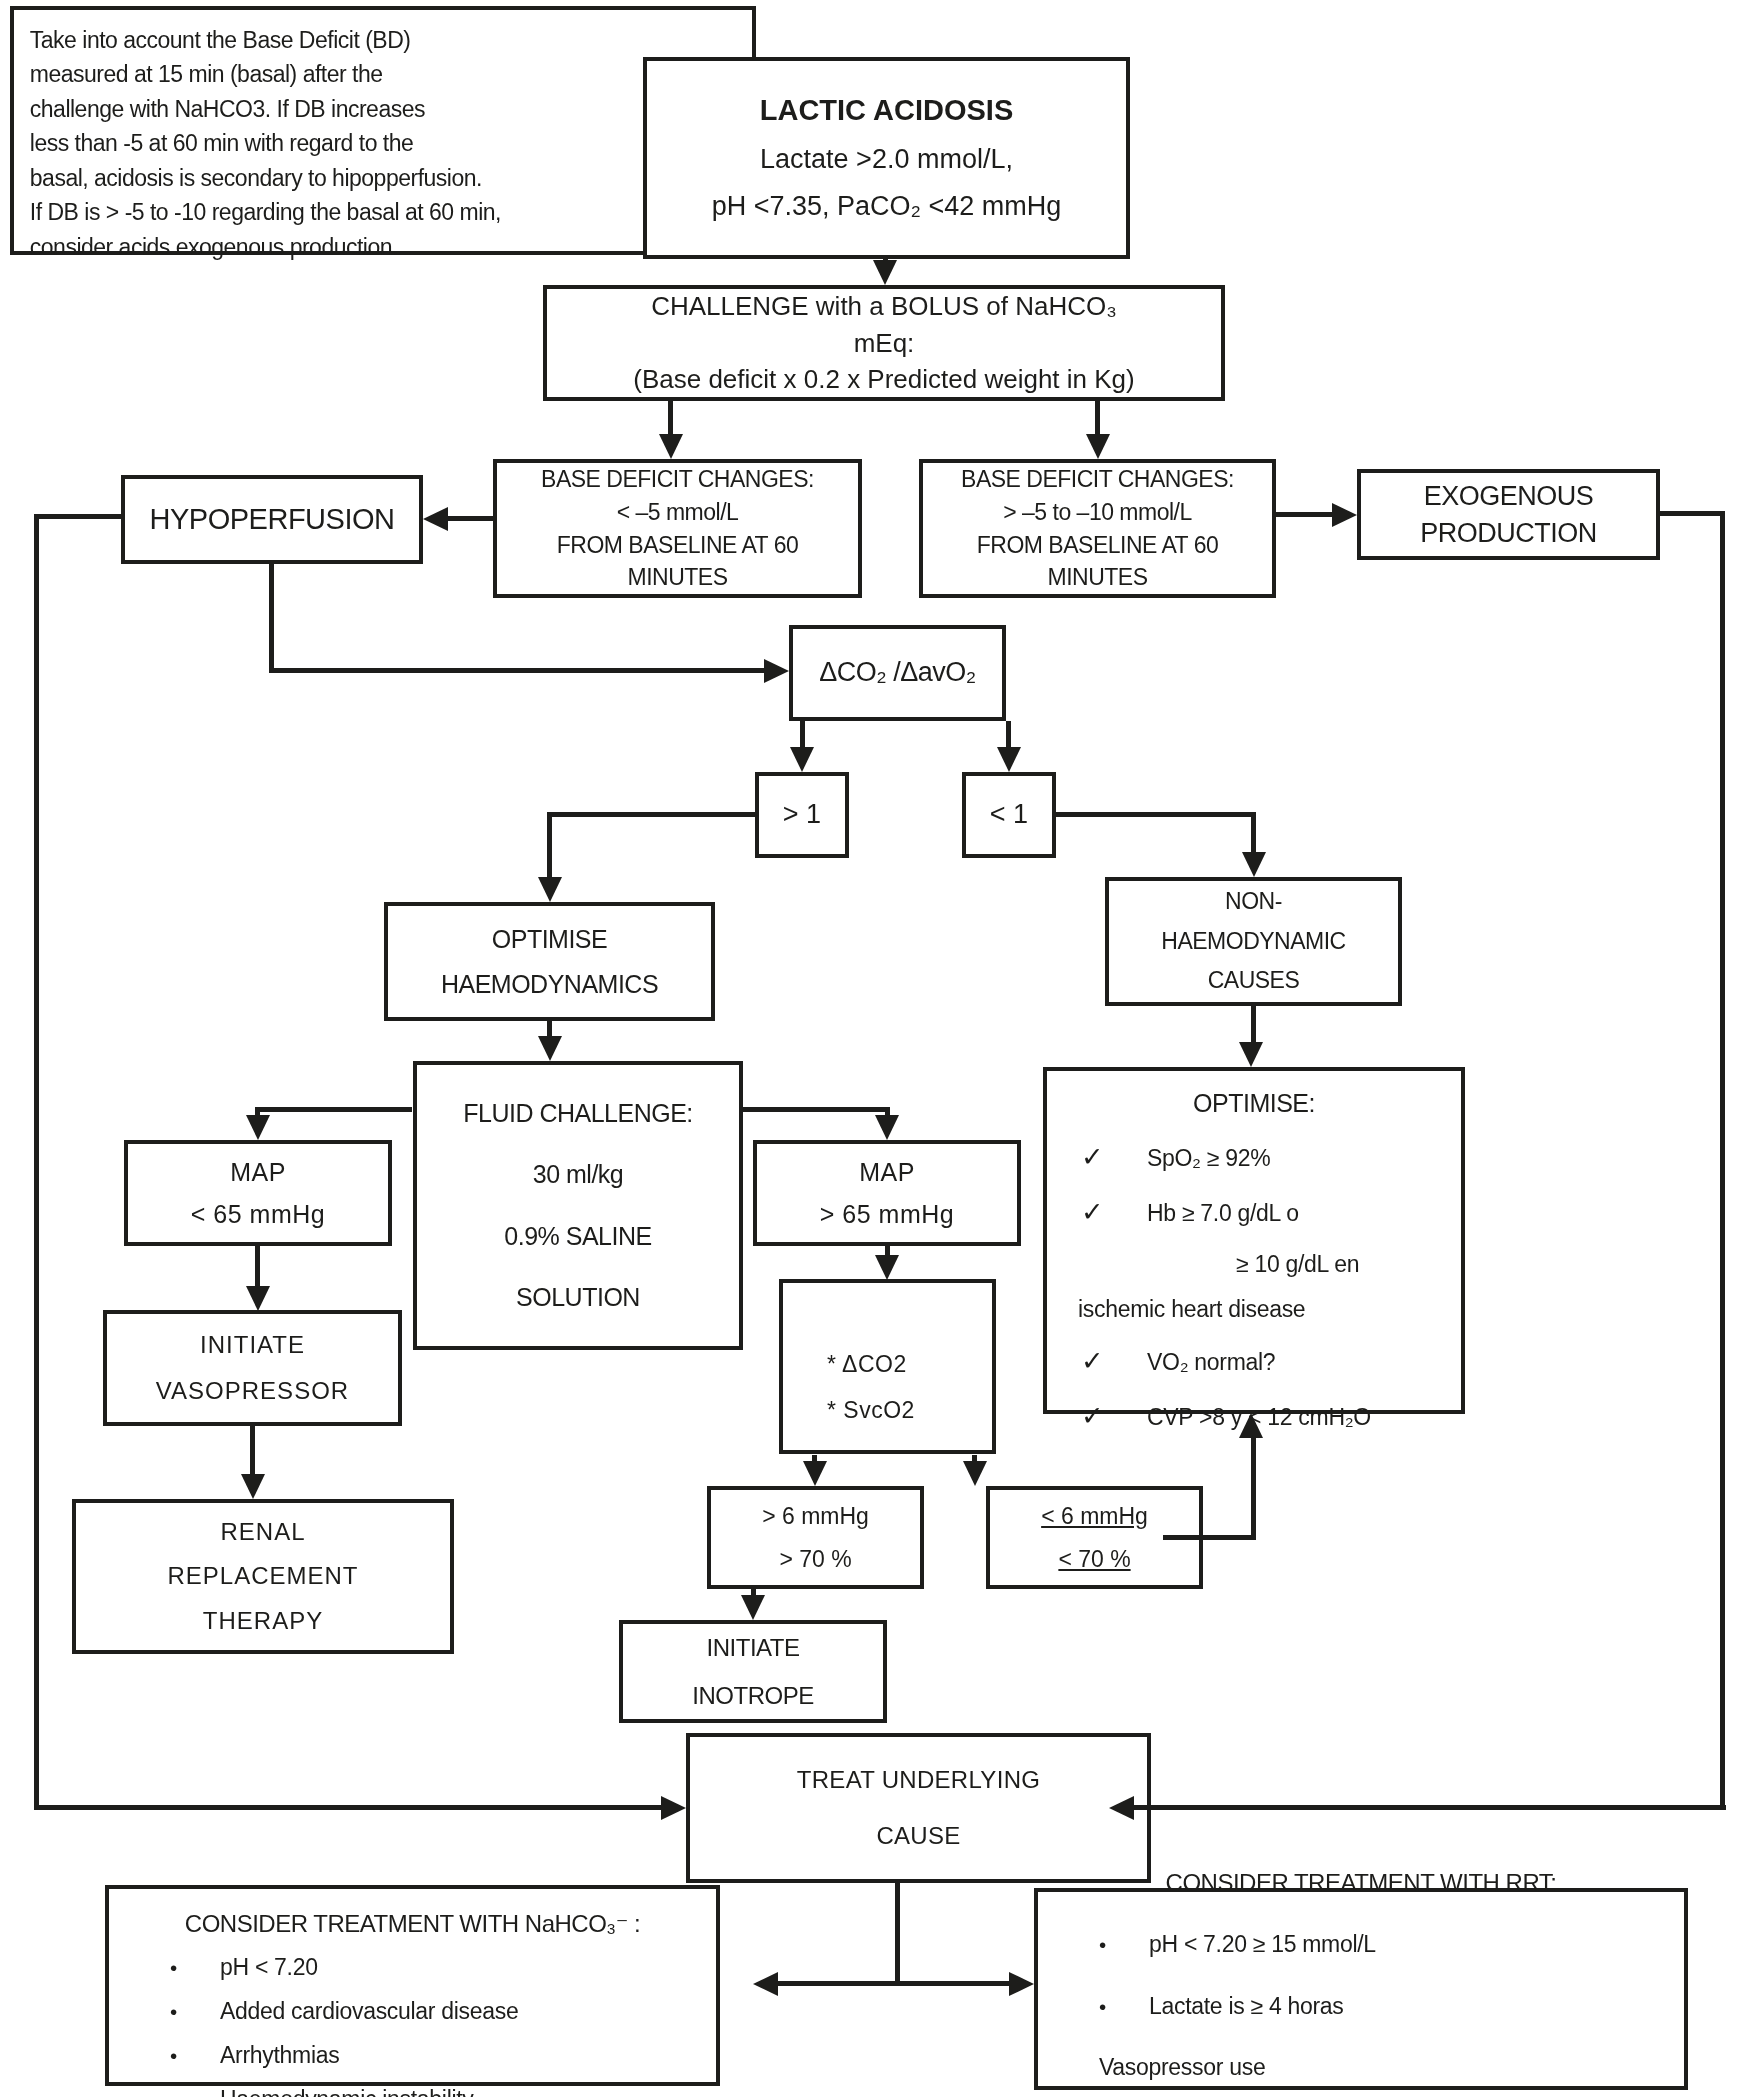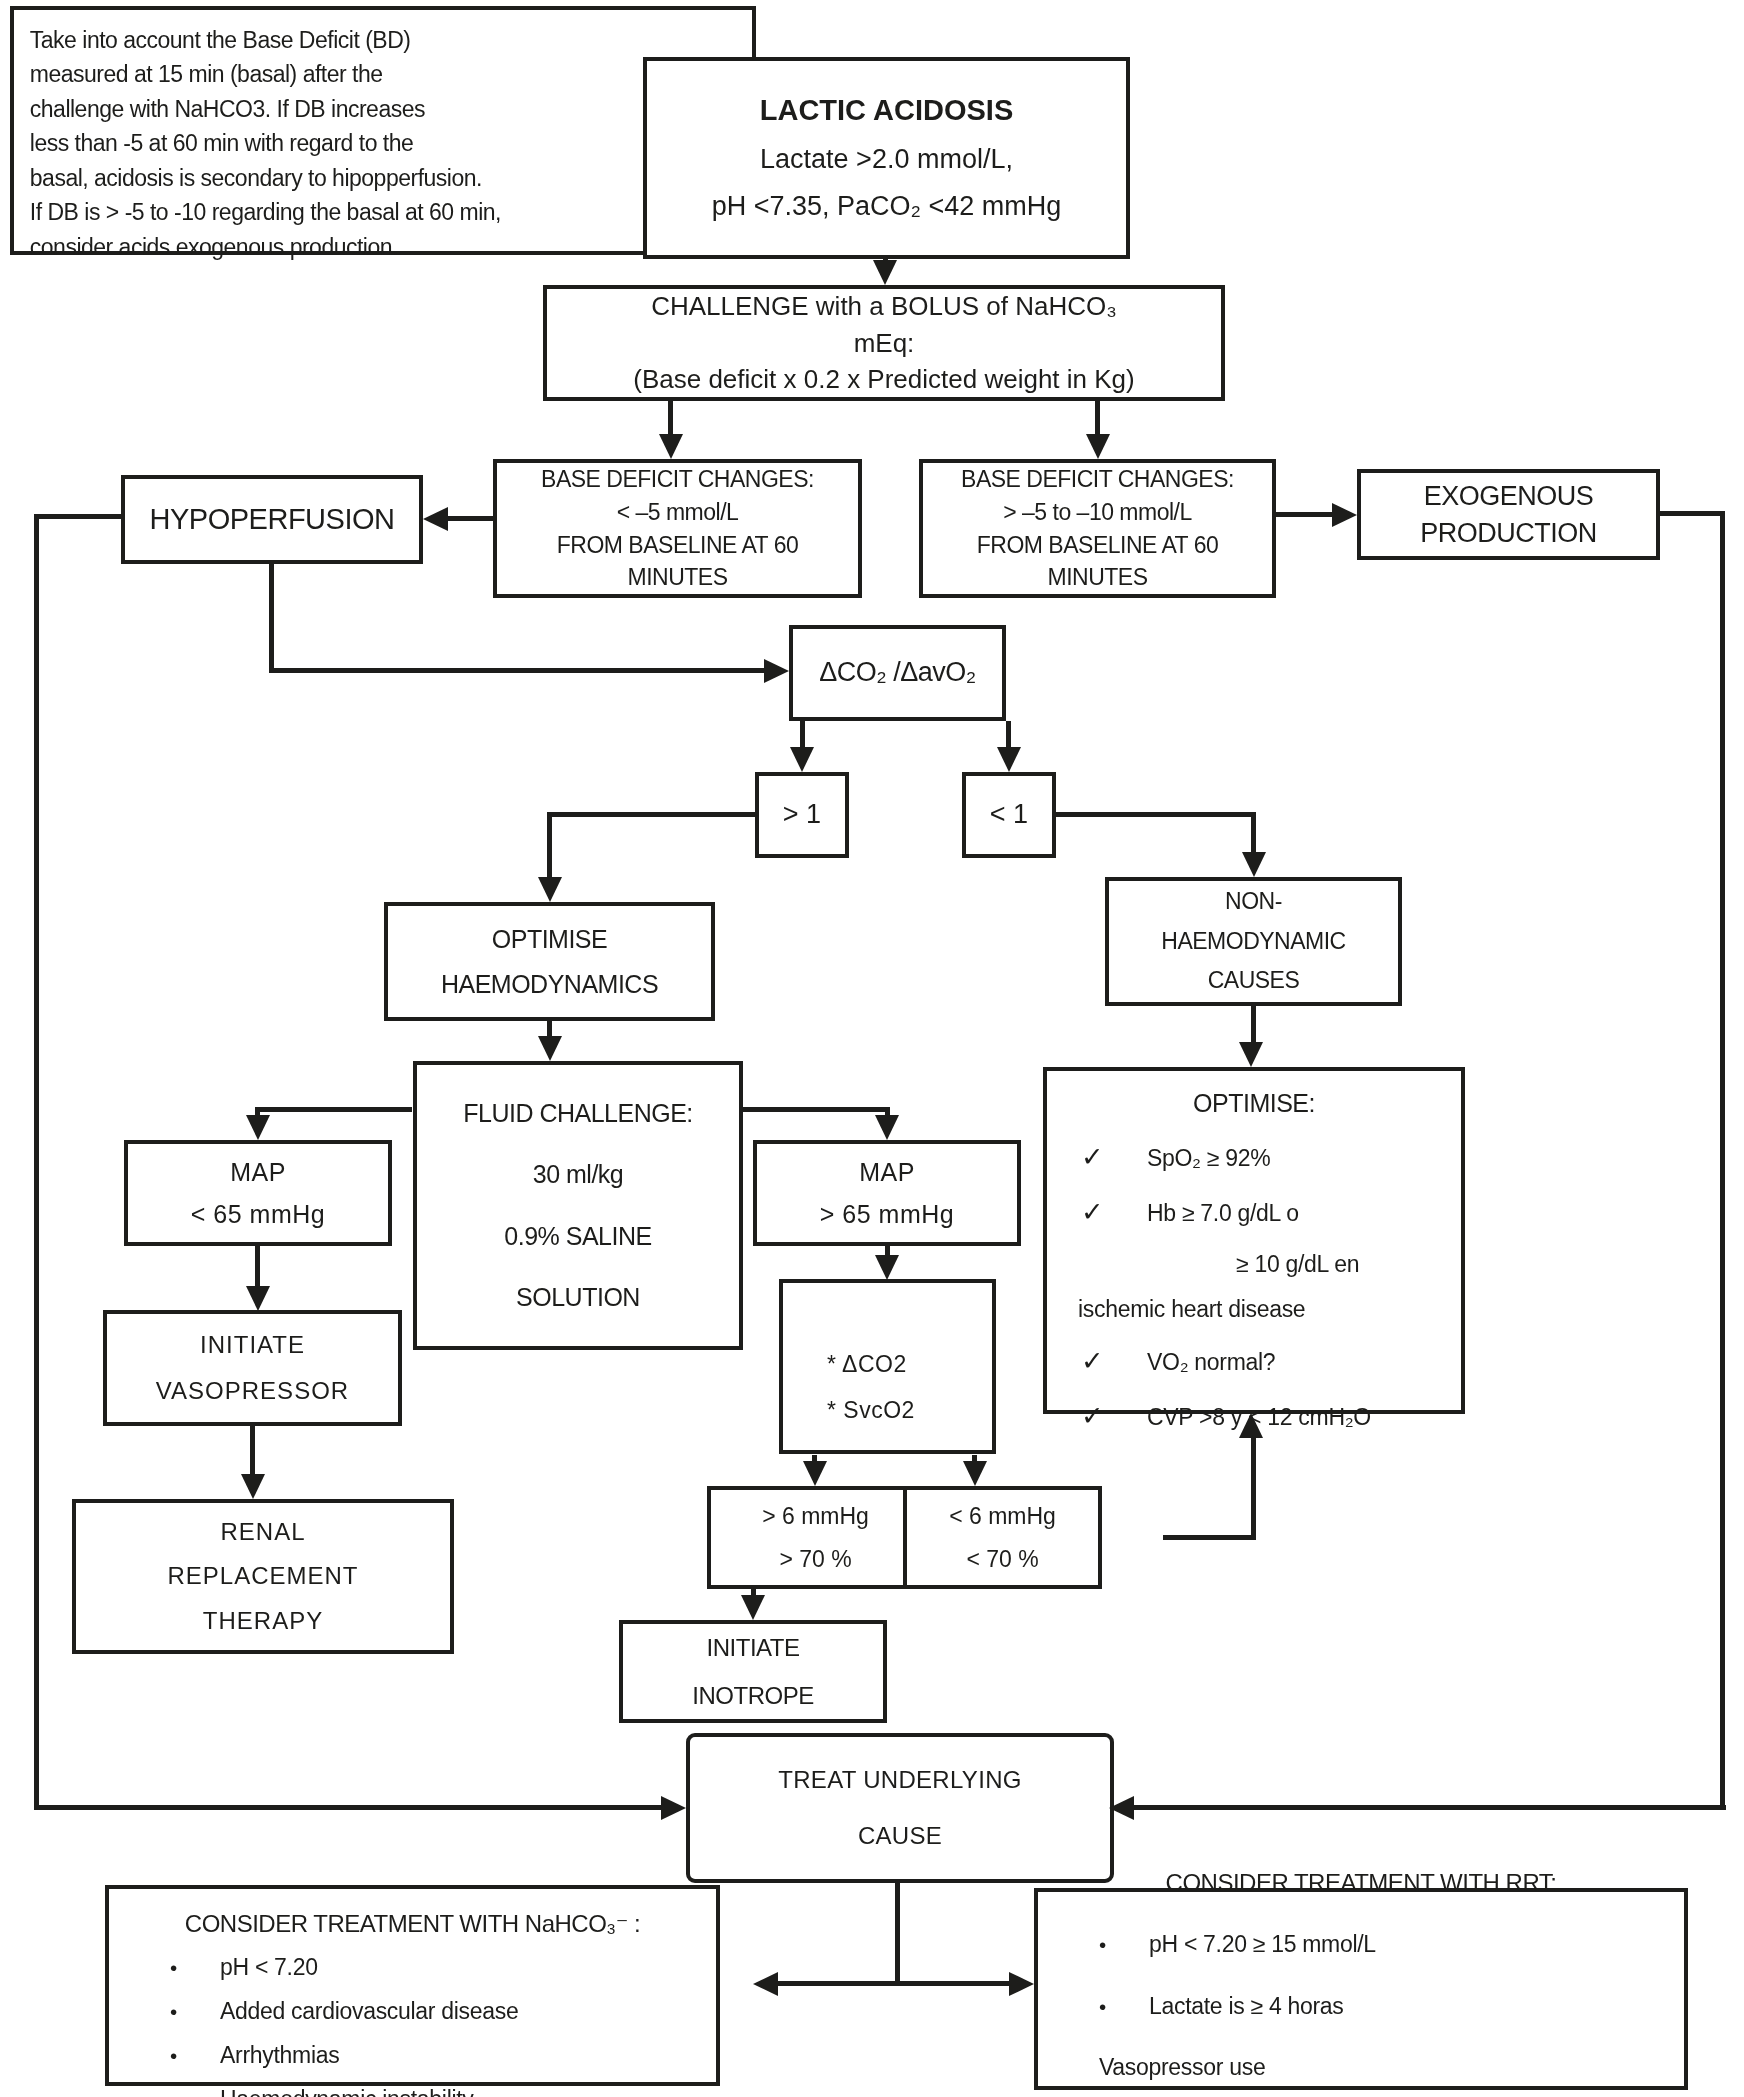--- a/index.html
+++ b/index.html
@@ -54,23 +54,23 @@
   .opt-check{width:66px;font-size:27px;font-weight:bold;flex:0 0 auto;}
   .opt-row.r3{padding-left:8px;}
   .opt-row.r3 .opt-txt{margin-left:181px;}
   .opt-row.r4{padding-left:0;margin-top:9.3px;}
   .opt-row.r4 .opt-txt{margin-left:31px;}
   .vaso{left:103px;top:1310px;width:299px;height:116px;font-size:24px;line-height:1.9;letter-spacing:1px;}
   .renal{left:72px;top:1499px;width:382px;height:155px;font-size:24px;line-height:1.85;letter-spacing:1px;text-align:right;}
   .dco2{left:779px;top:1279px;width:217px;height:175px;justify-content:flex-end;align-items:flex-start;
         text-align:left;padding:0 0 17.5px 44px;font-size:23px;line-height:2.0;letter-spacing:0.5px;}
   .gt6{left:707px;top:1486px;width:217px;height:103px;font-size:23px;line-height:1.85;}
-  .lt6{left:903px;top:1486px;width:199px;height:103px;font-size:23px;line-height:1.85;}
+  .lt6{left:986px;top:1486px;width:217px;height:103px;font-size:23px;line-height:1.85;text-decoration:underline;}
   .inotrope{left:619px;top:1620px;width:268px;height:103px;font-size:24px;line-height:2.0;}
-  .treat{left:686px;top:1733px;width:428px;height:150px;font-size:24px;line-height:2.35;letter-spacing:0.3px;border-radius:9px;}
+  .treat{left:686px;top:1733px;width:465px;height:150px;font-size:24px;line-height:2.35;letter-spacing:0.3px;}
   .considerL{left:105px;top:1885px;width:615px;height:201px;justify-content:flex-start;align-items:stretch;text-align:left;padding:15.5px 0 0 0;}
   .considerR{left:1034px;top:1888px;width:654px;height:202px;justify-content:flex-end;align-items:stretch;text-align:left;padding:17.5px 0 0 0;}
   .consider-ttl{text-align:center;font-size:24px;letter-spacing:-0.5px;}
   .bullet-row{display:flex;align-items:baseline;padding-left:61px;font-size:23px;letter-spacing:-0.3px;}
   .considerL .bullet-row{margin-top:8.3px;}
   .considerL .bullet-row:first-of-type{margin-top:23px;}
   .considerR .bullet-row{margin-top:26px;}
   .considerR .bullet-row:first-of-type{margin-top:29px;}
   .bullet-glyph{width:50px;font-size:20.6px;flex:0 0 auto;}
 </style>

